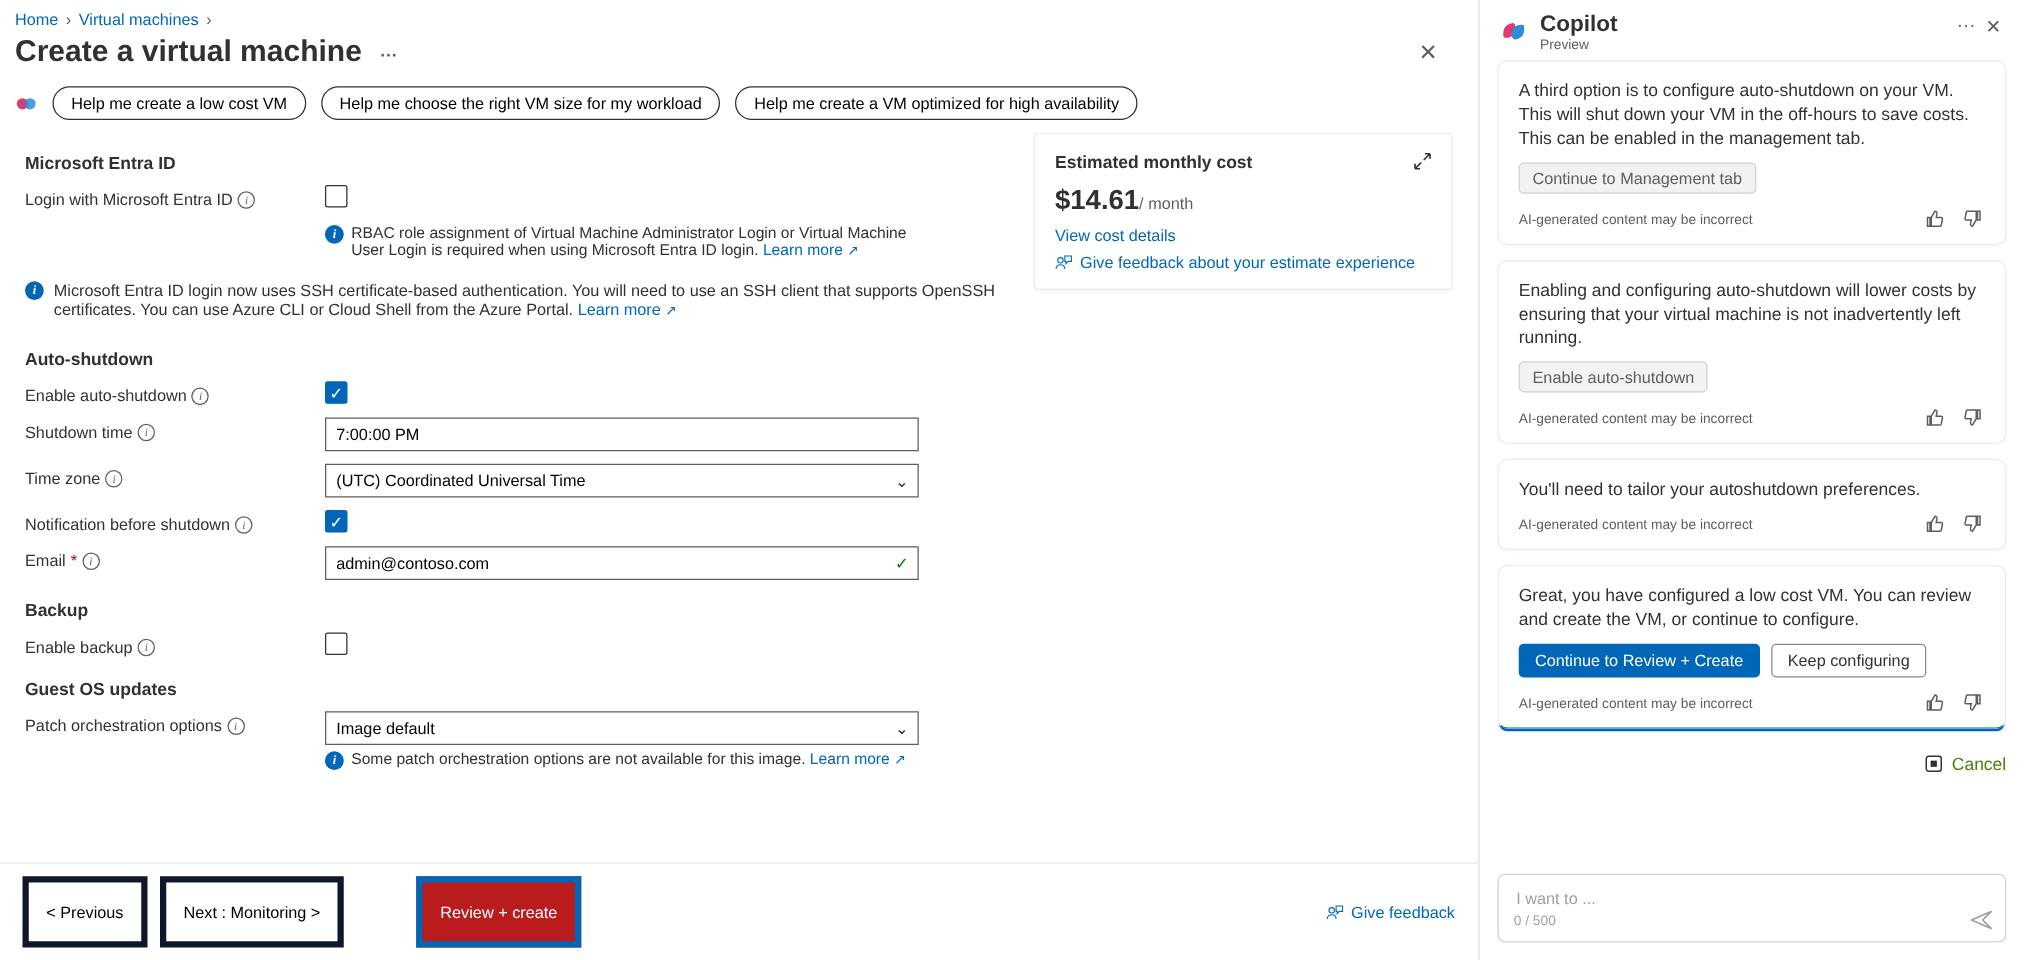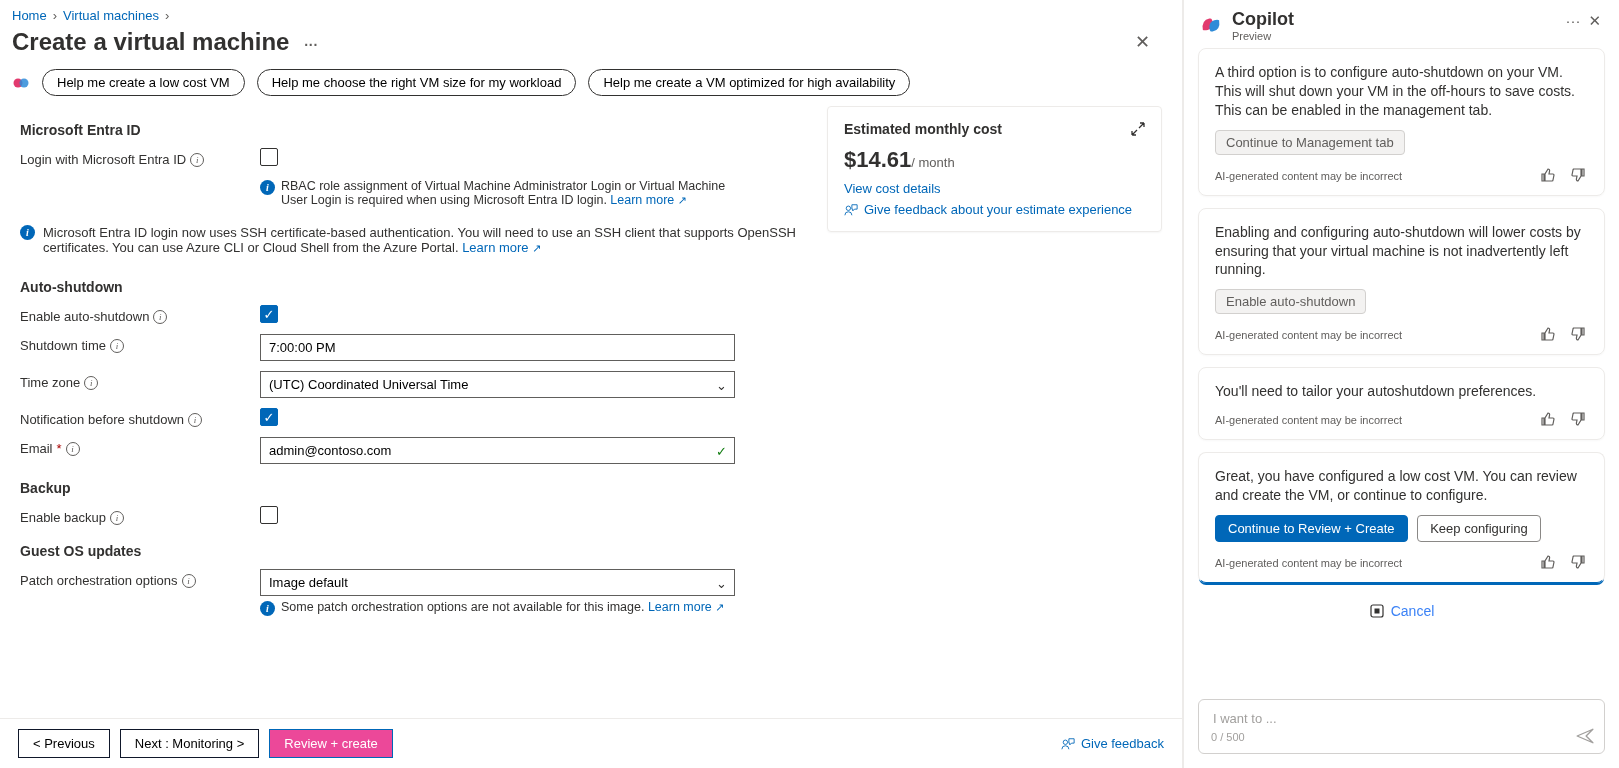--- a/index.html
+++ b/index.html
@@ -85,23 +85,23 @@
   .cost-card .expand-icon { cursor: pointer; color:#323130;}
   .cost-price { font-size: 22px; font-weight: 600; margin-top: 10px; }
   .cost-price .small { font-size: 13px; font-weight: 400; color:#605e5c;}
   .cost-links { margin-top: 8px; display: flex; flex-direction: column; gap: 6px; }
   .cost-links a { color: #0067b8; text-decoration: none; display: inline-flex; align-items:center; gap:6px; font-size:13px;}
   
   .footer-bar {
     border-top: 1px solid #edebe9; padding: 10px 18px; display: flex; align-items: center; gap: 10px;
   }
   .btn {
-    border: 1px solid #0f172a; background: #fff; padding: 6px 14px; font-size: 13px; cursor: pointer; font-family: inherit;
-  }
-  .btn.primary { background: #ec4899; border-color: #0067b8; color: #fff; }
+    border: 5px solid #0f172a; background: #fff; padding: 16px 14px; font-size: 13px; cursor: pointer; font-family: inherit;
+  }
+  .btn.primary { background: #b91c1c; border-color: #0067b8; color: #fff; margin-left: 48px; }
   .footer-bar .spacer { flex: 1; }
   .feedback-link { color: #0067b8; text-decoration: none; display: inline-flex; align-items: center; gap: 6px; }
 
   
   .copilot-panel {
     width: 436px; display: flex; flex-direction: column; border-left: 1px solid #edebe9;
   }
   .cp-header {
     display: flex; align-items: flex-start; padding: 10px 14px 6px 14px;
   }
@@ -127,21 +127,21 @@
     display: inline-block; border: 1px solid #8a8886; background: #fff; border-radius: 4px; padding: 5px 12px; font-size: 13px; cursor: pointer; margin-right:6px; margin-bottom:6px;
   }
   .cp-btn.primary { background: #0067b8; border-color: #0067b8; color:#fff; }
   .cp-footer-row {
     display: flex; align-items: center; margin-top: 6px;
   }
   .cp-footer-note { font-size: 11px; color: #605e5c; }
   .cp-thumbs { margin-left: auto; display: flex; gap: 12px; }
   .cp-thumb { width: 18px; height:18px; color:#605e5c; cursor:pointer; }
   .cp-cancel-row {
-    display: flex; align-items: center; justify-content: center; gap: 6px; padding: 8px 0; color: #3b82f6; cursor:pointer; font-size:14px;
+    display: flex; align-items: center; justify-content: flex-end; gap: 6px; padding: 8px 0; color: #4d7c0f; cursor:pointer; font-size:14px;
   }
   .cp-input-area {
     padding: 8px 14px 14px 14px;
   }
   .cp-input-box {
     border: 1px solid #d2d0ce; border-radius: 6px; padding: 10px 12px; position: relative;
   }
   .cp-input-box input {
     width: calc(100% - 30px); border: none; outline: none; font-size: 13px; font-family: inherit; color: #605e5c;
   }

